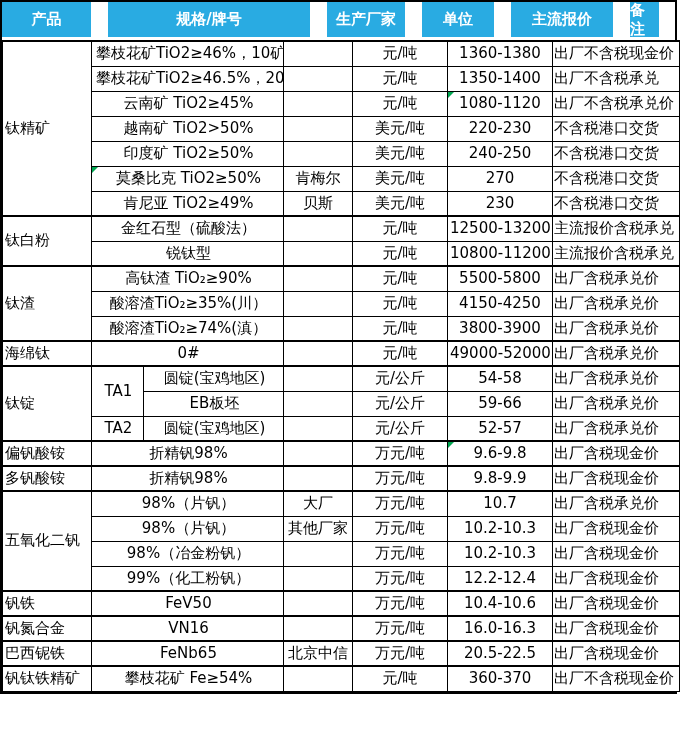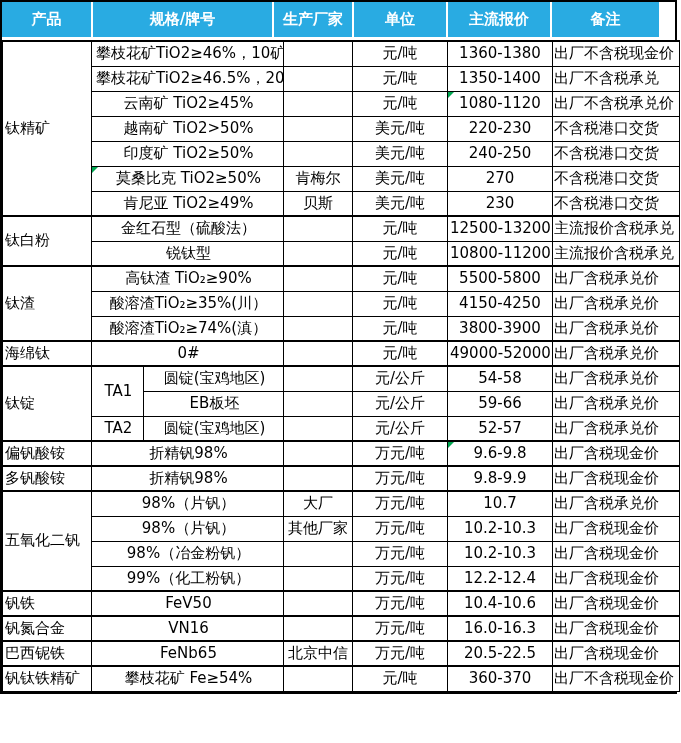--- a/index.html
+++ b/index.html
@@ -11,27 +11,27 @@
     color:#000;
   }
   .sheet { position:absolute; top:0; left:0; width:677px; border:2px solid var(--grid); background:#fff; }
 
   
   .thead { display:flex; background:#fff; padding-bottom:3px; }
   .th {
     background:var(--hdr); color:var(--hdrfg);
     font-weight:bold; font-size:15px; height:35px;
     display:flex; align-items:center; justify-content:center;
-    margin-right:2px; flex:0 0 auto;
+    margin-right:17px; flex:0 0 auto;
   }
   .th:last-child { margin-right:16px; flex:1 1 auto; }
   .th-product { width:89px; }
-  .th-spec    { width:179px; }
+  .th-spec    { width:202px; }
   .th-mfr     { width:78px; }
-  .th-unit    { width:92px;text-align:center; }
+  .th-unit    { width:72px;text-align:center; }
   .th-price   { width:102px;text-align:right; }
 
   table { border-collapse:collapse; table-layout:fixed; width:677px; border-top:1px solid var(--grid); }
   td {
     border:1px solid var(--grid);
     height:25px; font-size:15px; line-height:1.15;
     padding:0 2px; overflow:hidden; white-space:nowrap;
     background:#fff; vertical-align:middle;
   }
   tr.group-first td { border-top:2px solid var(--grid); }

